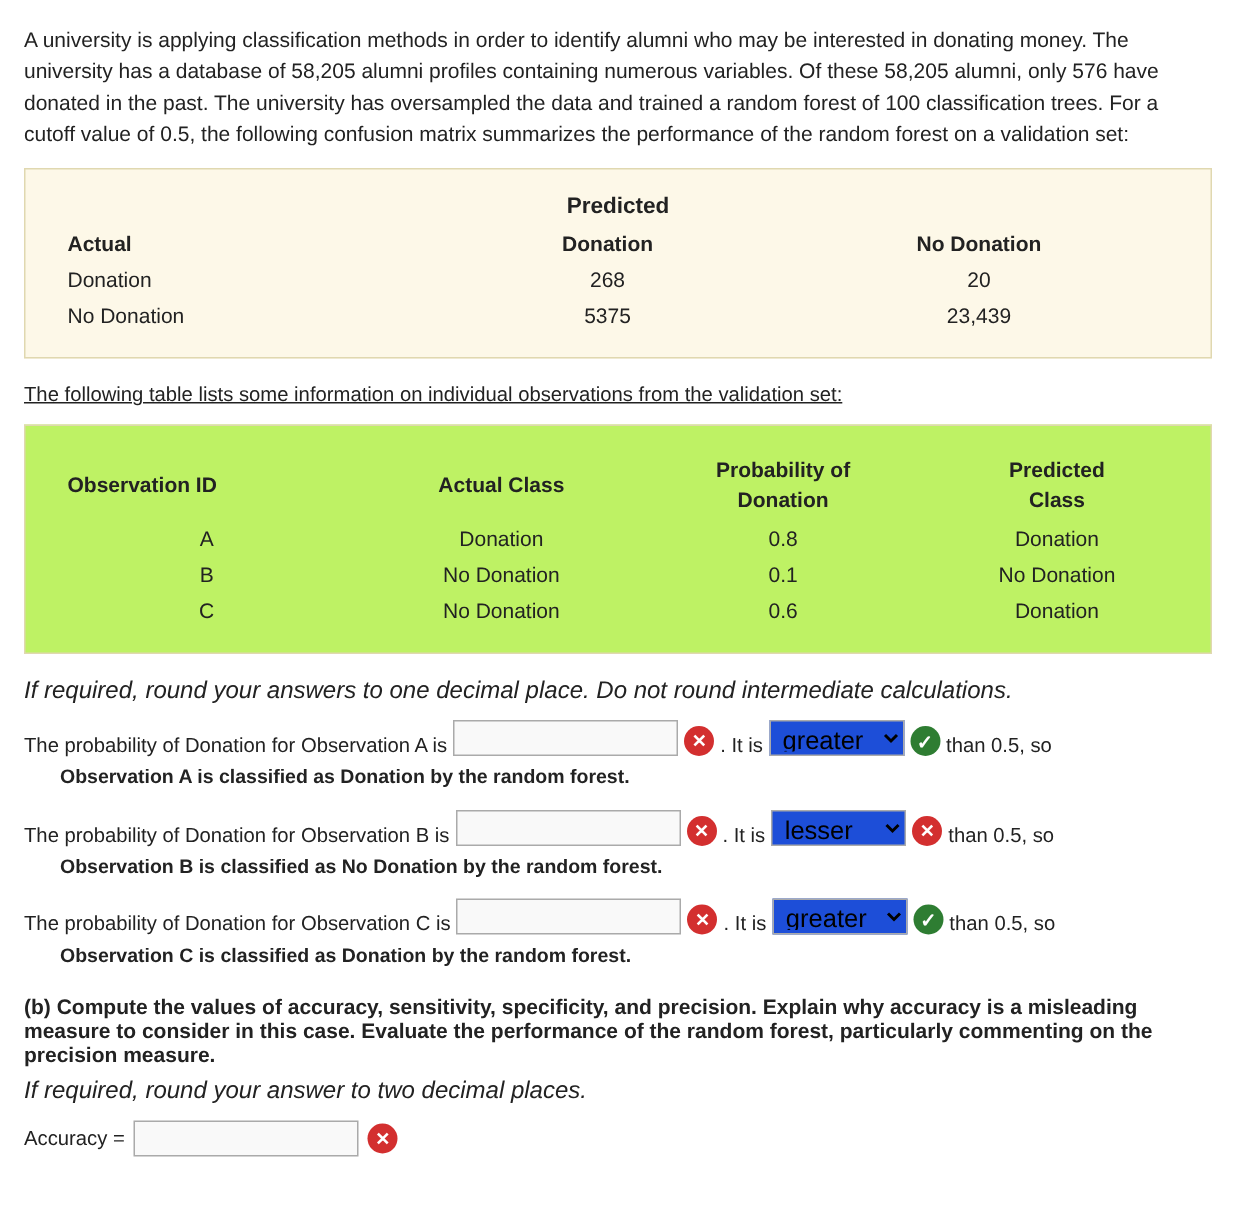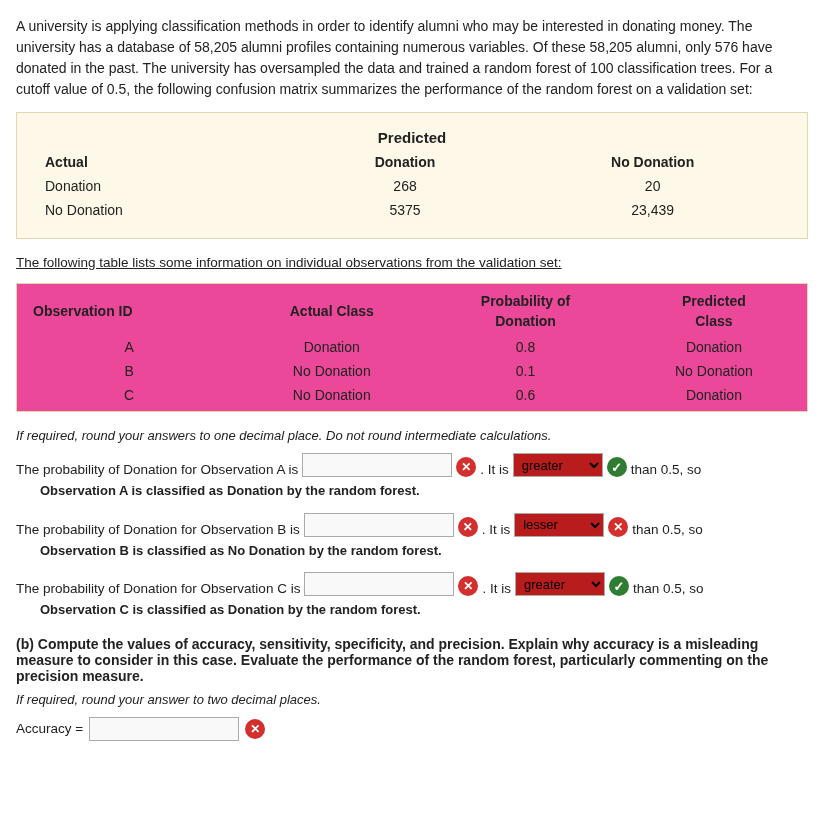--- a/index.html
+++ b/index.html
@@ -51,23 +51,23 @@
 
     .observations-intro {
       font-size: 13.5px;
       margin-bottom: 10px;
       line-height: 1.5;
       text-decoration: underline;
     }
 
     
     .obs-table-wrapper {
-      background: #ec4899;
+      background: #bef264;
       border: 1px solid #e0d8b0;
-      padding: 4px;
+      padding: 16px;
       margin-bottom: 16px;
     }
     .obs-table {
       width: 100%;
       border-collapse: collapse;
     }
     .obs-table th {
       font-weight: bold;
       text-align: center;
       padding: 4px 12px;
@@ -88,21 +88,21 @@
       margin-bottom: 8px;
       font-size: 14px;
     }
     .section-label span.letter {
       font-weight: bold;
     }
 
     .round-note {
       font-style: italic;
       margin-bottom: 10px;
-      font-size: 13px;
+      font-size: 16px;
     }
 
     
     .input-row {
       display: flex;
       align-items: flex-end;
       flex-wrap: wrap;
       gap: 4px;
       margin-bottom: 4px;
       font-size: 13.5px;
@@ -111,22 +111,22 @@
       width: 150px;
       height: 24px;
       border: 1px solid #aaa;
       padding: 2px 4px;
       background: #f9f9f9;
     }
     .input-row select {
       height: 24px;
       border: 1px solid #aaa;
       padding: 2px 4px;
-      font-size: 13px;
-      background: #b91c1c;
+      font-size: 17px;
+      background: #1d4ed8;
       min-width: 90px;
     }
 
     .x-icon {
       display: inline-flex;
       align-items: center;
       justify-content: center;
       width: 20px;
       height: 20px;
       background: #d32f2f;

